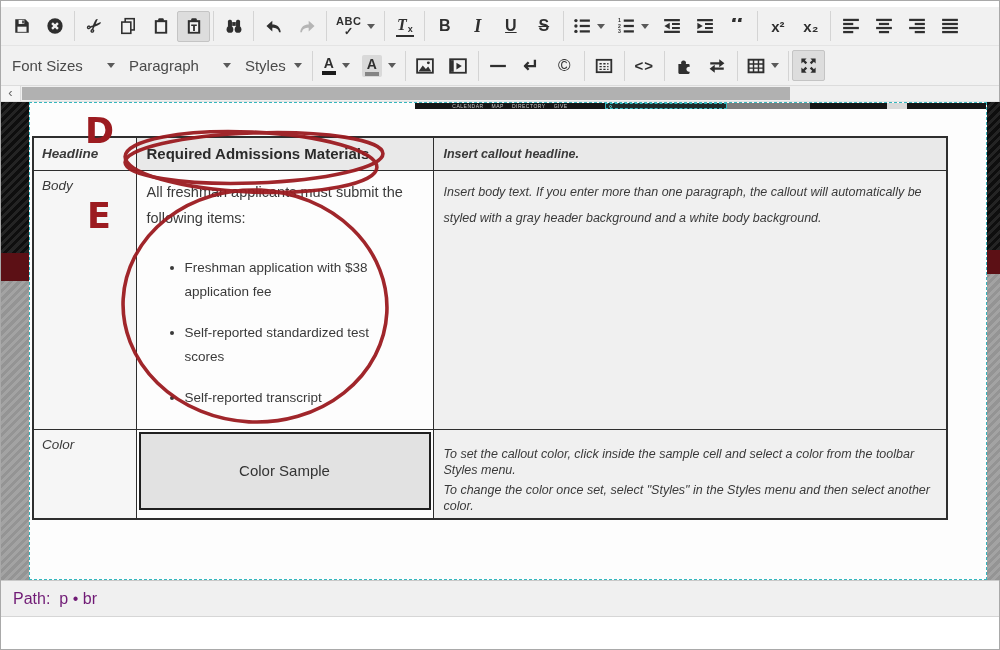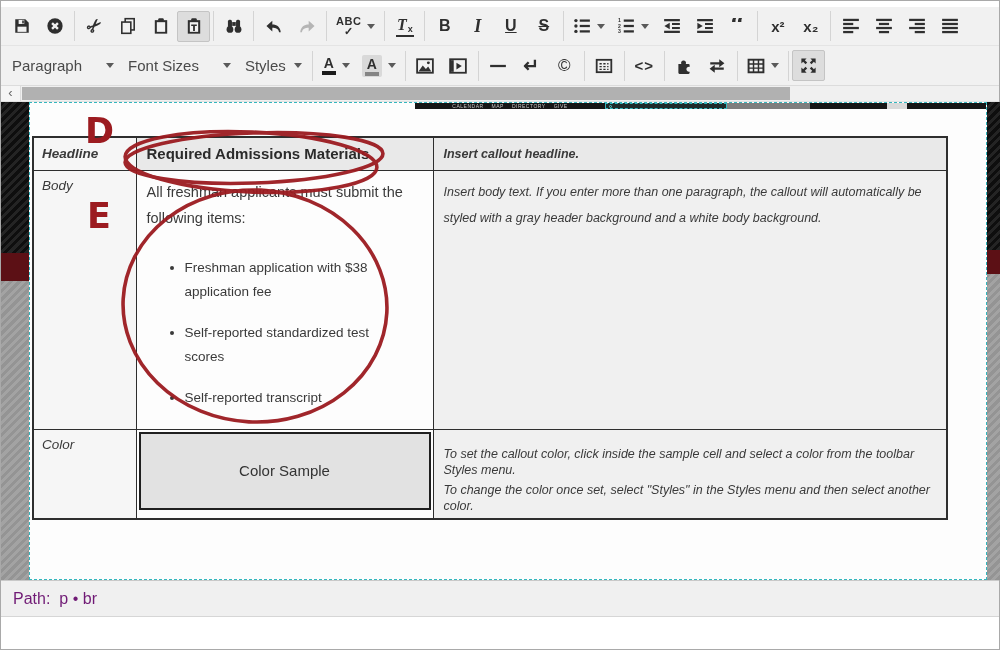--- a/index.html
+++ b/index.html
@@ -311,25 +311,25 @@
               <rect x="1" y="5.2" width="14" height="2" fill="#2f2f2f"></rect>
               <rect x="1" y="8.8" width="14" height="2" fill="#2f2f2f"></rect>
               <rect x="1" y="12.4" width="14" height="2" fill="#2f2f2f"></rect>
             </svg>
           </span>
       </button>
     </div>
 
     <div class="tb-row">
       <div class="dd">
-        <span class="lbl">Paragraph</span>
+        <span class="lbl">Font Sizes</span>
         <span class="caret" style="margin-left:24px"></span>
       </div>
       <div class="dd">
-        <span class="lbl">Font Sizes</span>
+        <span class="lbl">Paragraph</span>
         <span class="caret" style="margin-left:24px"></span>
       </div>
       <div class="dd">
         <span class="lbl">Styles</span>
         <span class="caret" style="margin-left:8px"></span>
       </div>
       <div class="sep"></div>
       <button class="tbtn">
         <span class="colorbtn">
           <span class="a">A</span>

